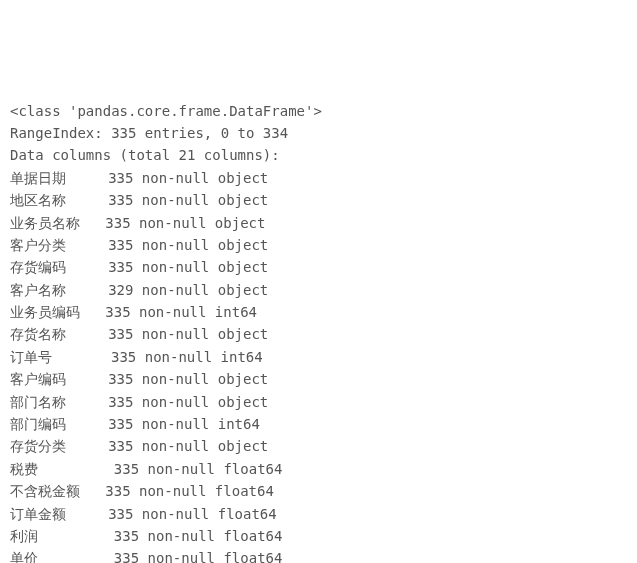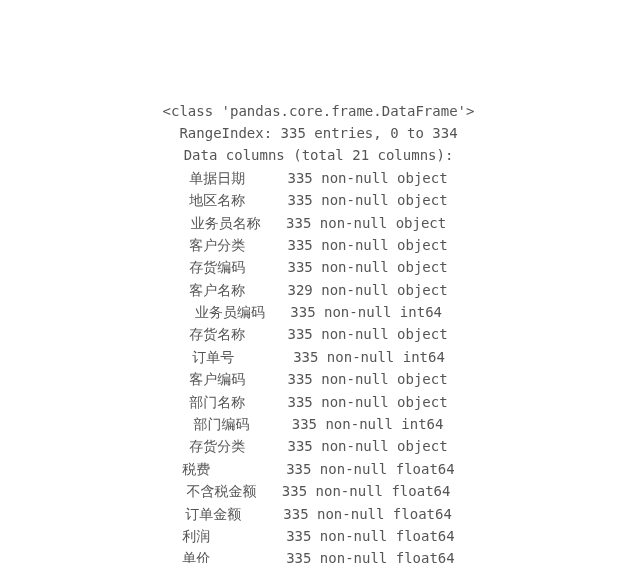--- a/index.html
+++ b/index.html
@@ -7,21 +7,20 @@
       padding: 10px;
       font-family: "SimSun", "宋体", monospace;
       font-size: 14px;
       line-height: 1.6;
       color: #555;
       background: #fff;
       white-space: pre;
     }
     .line {
       display: block;
-      text-align: center;
     }
   </style>
 </head>
 <body>
 
 
 
 <div id="output"><span class="line">&lt;class 'pandas.core.frame.DataFrame'&gt;</span><span class="line">RangeIndex: 335 entries, 0 to 334</span><span class="line">Data columns (total 21 columns):</span><span class="line">单据日期     335 non-null object</span><span class="line">地区名称     335 non-null object</span><span class="line">业务员名称   335 non-null object</span><span class="line">客户分类     335 non-null object</span><span class="line">存货编码     335 non-null object</span><span class="line">客户名称     329 non-null object</span><span class="line">业务员编码   335 non-null int64</span><span class="line">存货名称     335 non-null object</span><span class="line">订单号       335 non-null int64</span><span class="line">客户编码     335 non-null object</span><span class="line">部门名称     335 non-null object</span><span class="line">部门编码     335 non-null int64</span><span class="line">存货分类     335 non-null object</span><span class="line">税费         335 non-null float64</span><span class="line">不含税金额   335 non-null float64</span><span class="line">订单金额     335 non-null float64</span><span class="line">利润         335 non-null float64</span><span class="line">单价         335 non-null float64</span></div>
 
 

